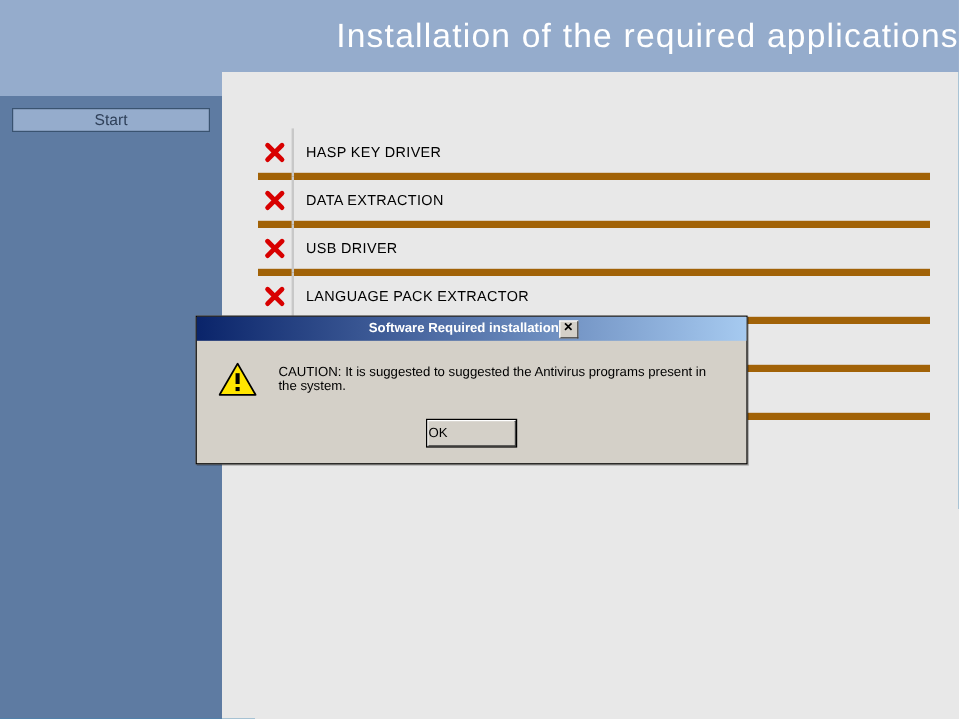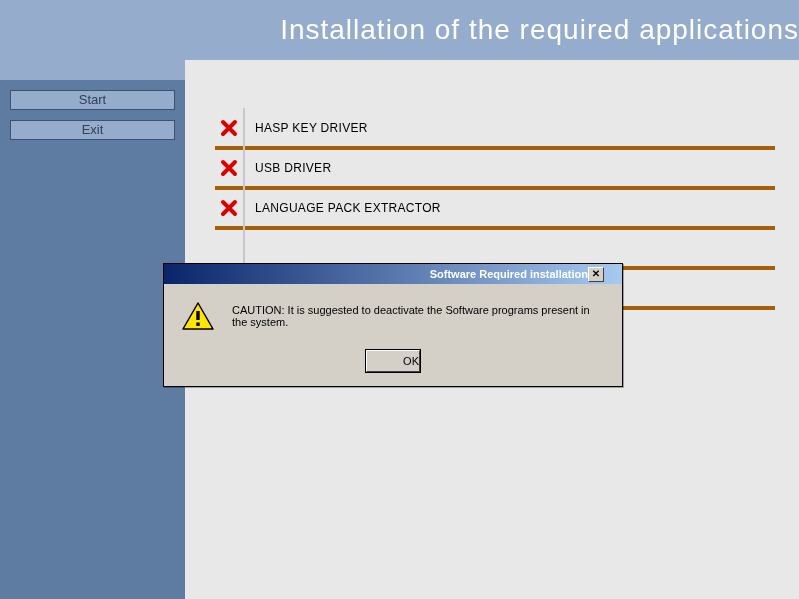--- a/index.html
+++ b/index.html
@@ -70,21 +70,21 @@
 
   .list {
     margin-top: 50px;
     margin-left: 30px;
     width: 560px;
   }
   .list-item {
     display: flex;
     align-items: center;
     height: 40px;
-    border-bottom: 4px solid #a16207;
+    border-bottom: 6px solid #a16207;
   }
   .status-cell {
     width: 30px;
     height: 40px;
     display: flex;
     align-items: center;
     justify-content: center;
     border-right: 2px solid #c8c8c8;
   }
   .x-icon {
@@ -106,21 +106,21 @@
     width: 460px;
     background: #d4d0c8;
     border: 1px solid #000;
     box-shadow: 1px 1px 0 rgba(0,0,0,0.3);
   }
   .titlebar {
     height: 20px;
     background: linear-gradient(to right, #0a246a, #a6caf0);
     display: flex;
     align-items: center;
-    justify-content: flex-end;
+    justify-content: center;
     padding: 0 18px;
   }
   .titlebar-text {
     color: #fff;
     font-size: 11px;
     font-weight: bold;
     padding-left: 3px;
   }
   .close-btn {
     width: 16px;
@@ -157,60 +157,67 @@
     font-size: 11px;
     color: #000;
     font-family: Tahoma, Arial, sans-serif;
   }
   .dialog-footer {
     display: flex;
     justify-content: center;
     padding: 10px 0 14px 0;
   }
   .ok-btn {
-    width: 54px;
+    width: 74px;
     height: 22px;
     background: #d4d0c8;
     border-top: 1px solid #fff;
     border-left: 1px solid #fff;
     border-right: 1px solid #404040;
     border-bottom: 1px solid #404040;
     outline: 1px solid #000;
     font-size: 11px;
     font-family: Tahoma, Arial, sans-serif;
     cursor: pointer;
-    text-align: right;
+    text-align: left;
   }
 </style>
 </head>
 <body>
 
 <div class="header">
   <div class="header-title">Installation of the required applications</div>
 </div>
 
 <div class="body-area">
   <div class="sidebar">
     <div class="sidebar-header"></div>
     <div class="sidebar-btn">Start</div>
-    <div class="sidebar-btn">Exit</div>
   </div>
 
   <div class="content">
     <div class="list">
 
       <div class="list-item">
         <div class="status-cell">
           <svg class="x-icon" viewBox="0 0 18 18">
             <path d="M3 3 L15 15 M15 3 L3 15" stroke="#d80000" stroke-width="4" stroke-linecap="round"></path>
           </svg>
         </div>
         <div class="label-cell">HASP KEY DRIVER</div>
       </div>
 
+      <div class="list-item">
+        <div class="status-cell">
+          <svg class="x-icon" viewBox="0 0 18 18">
+            <path d="M3 3 L15 15 M15 3 L3 15" stroke="#d80000" stroke-width="4" stroke-linecap="round"></path>
+          </svg>
+        </div>
+        <div class="label-cell">DATA EXTRACTION</div>
+      </div>
 
       <div class="list-item">
         <div class="status-cell">
           <svg class="x-icon" viewBox="0 0 18 18">
             <path d="M3 3 L15 15 M15 3 L3 15" stroke="#d80000" stroke-width="4" stroke-linecap="round"></path>
           </svg>
         </div>
         <div class="label-cell">USB DRIVER</div>
       </div>
 
@@ -243,18 +250,18 @@
     <div class="close-btn">
       <span class="close-x">✕</span>
     </div>
   </div>
   <div class="dialog-body">
     <svg class="warn-icon" viewBox="0 0 32 28">
       <polygon points="16,1 31,27 1,27" fill="#ffe500" stroke="#000" stroke-width="1.5" stroke-linejoin="round"></polygon>
       <rect x="14.3" y="9" width="3.4" height="9" fill="#000"></rect>
       <rect x="14.3" y="20.5" width="3.4" height="3.4" fill="#000"></rect>
     </svg>
-    <div class="dialog-msg">CAUTION: It is suggested to deactivate the Software programs present in the system.</div>
+    <div class="dialog-msg">CAUTION: It is suggested to suggested the Antivirus programs present in the system.</div>
   </div>
   <div class="dialog-footer">
     <button class="ok-btn">OK</button>
   </div>
 </div>
 
 </body></html>

